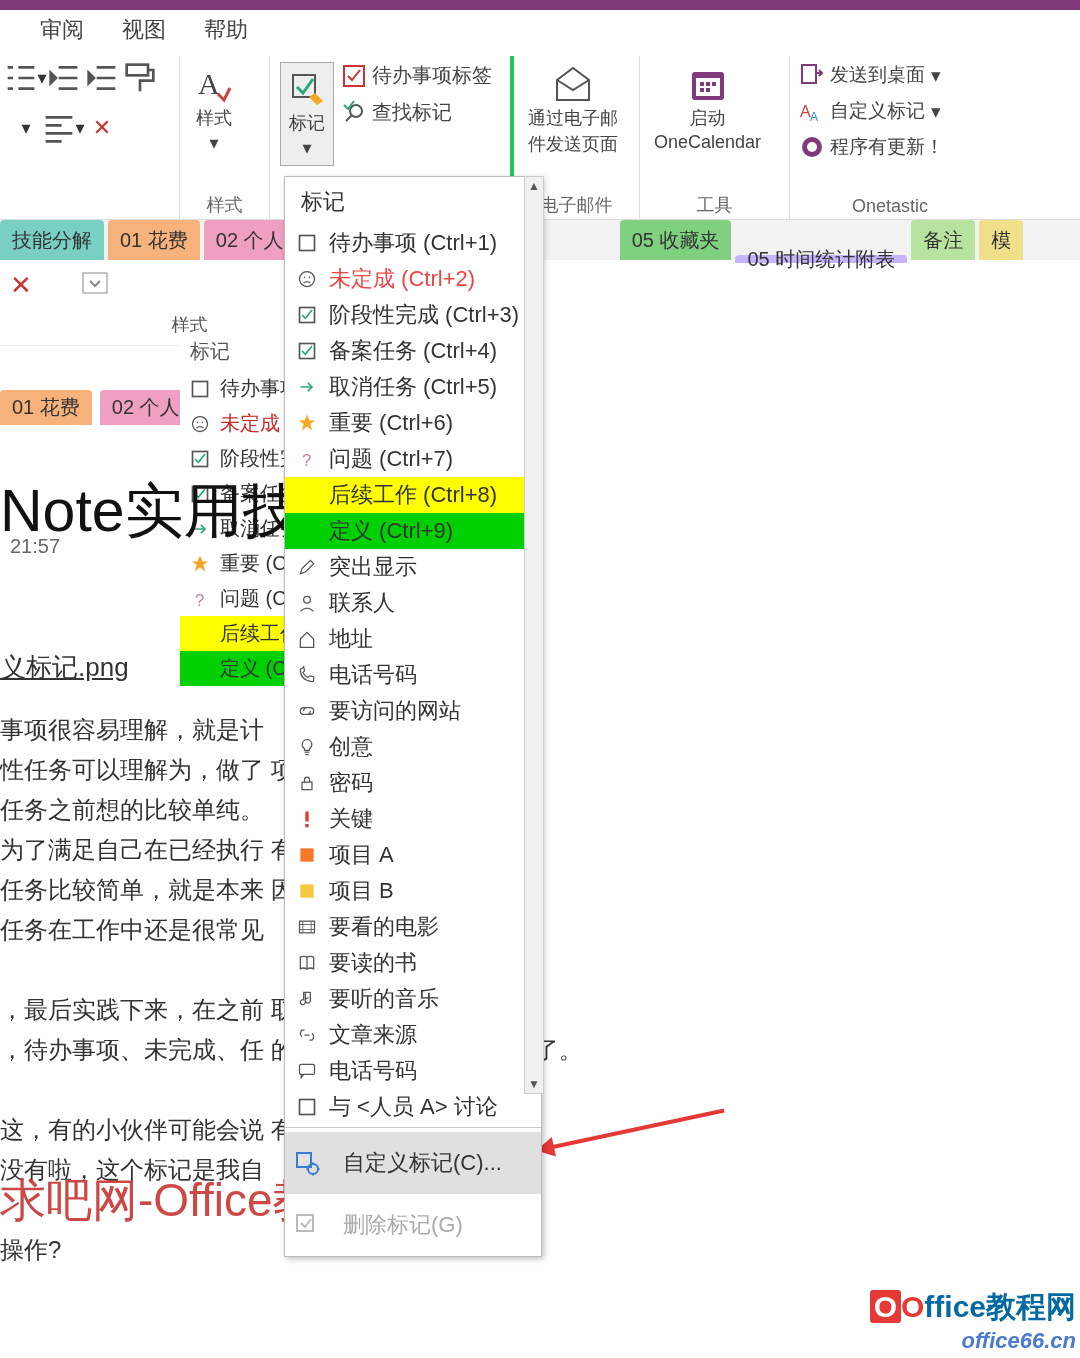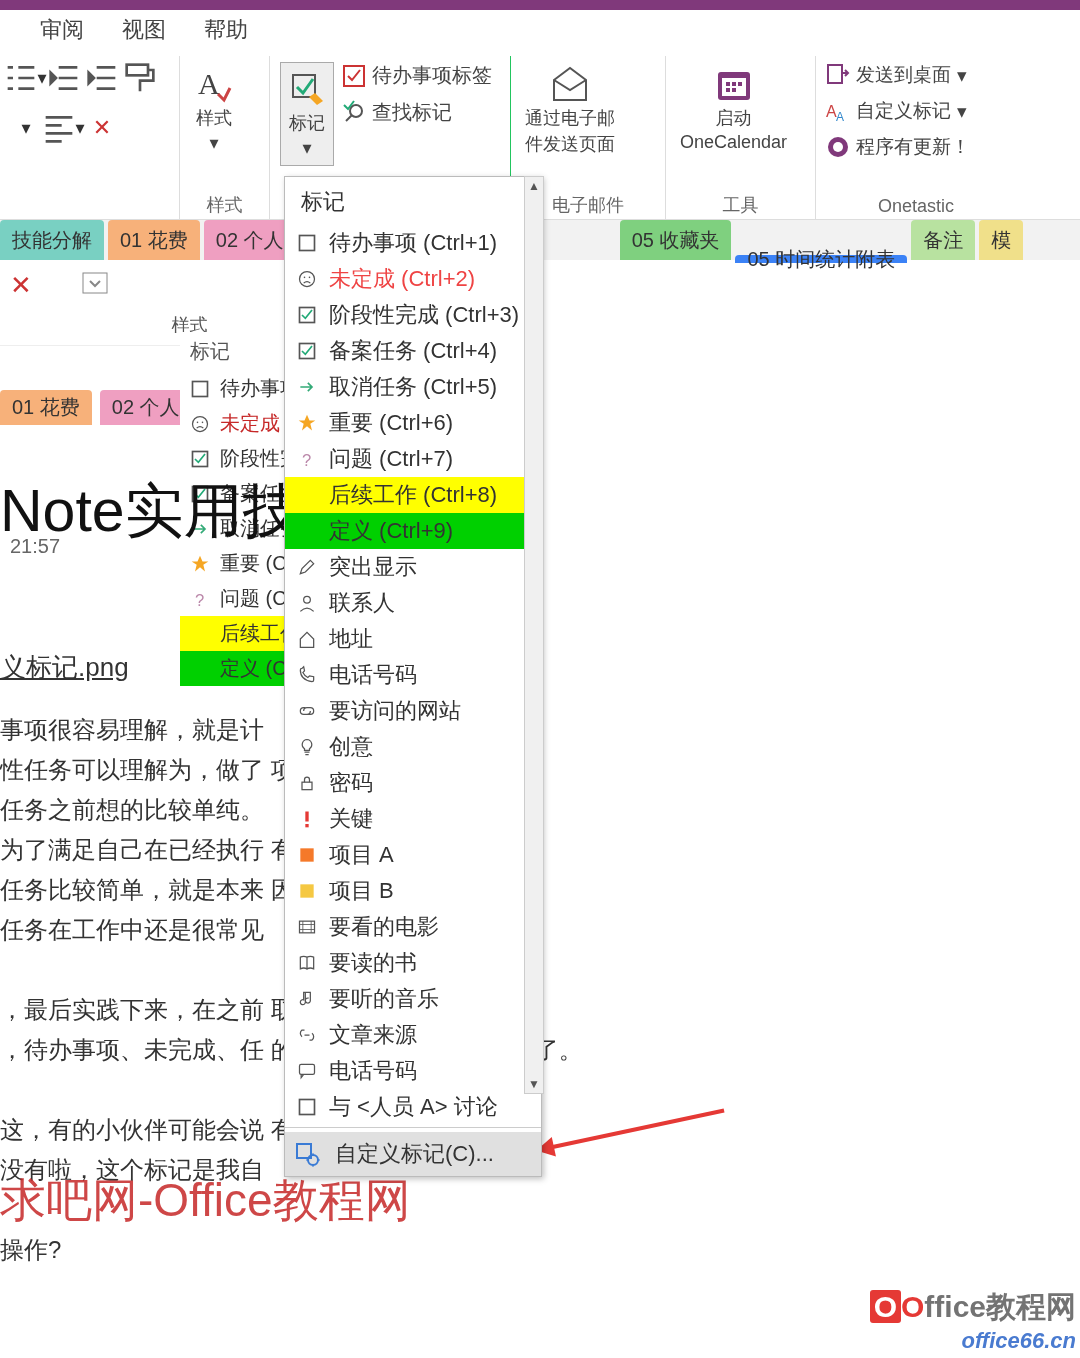--- a/index.html
+++ b/index.html
@@ -151,21 +151,21 @@
     opacity: 0.85;
   }
   .logo {
     position: absolute;
     right: 4px; bottom: 4px;
     text-align: right;
     font-weight: bold;
   }
   .logo .l1 { font-size: 30px; }
   .logo .l1 .o1 { color: #e53935; }
-  .logo .l1 .rest { color: #737373; }
+  .logo .l1 .rest { color: #0369a1; }
   .logo .l2 { font-size: 22px; color: #4a7bd0; font-style: italic; }
 
   
   .dropdown {
     position: absolute;
     top: 176px; left: 284px;
     width: 258px;
     background: #fff;
     border: 1px solid #bbb;
     box-shadow: 2px 2px 6px rgba(0,0,0,0.25);
@@ -186,25 +186,25 @@
     gap: 10px;
     padding: 3px 10px;
     font-size: 22px;
     white-space: nowrap;
   }
   .dd-item.highlight-yellow { background: #ffff00; }
   .dd-item.highlight-green { background: #00d000; }
   .dd-item.red { color: #ef4444; }
   .dd-sep { border-top: 1px solid #ccc; margin: 4px 0; }
   .dd-foot {
-    padding: 7px 10px;
+    padding: 16px 10px;
     font-size: 22px;
     display: flex;
     align-items: center;
-    gap: 16px;
+    gap: 24px;
     text-align: right;
   }
   .dd-foot.hover { background: #e0e0e0; }
   .dd-foot.disabled { color: #aaa; }
   .scrollbar {
     position: absolute;
     top: 176px; left: 524px;
     width: 20px;
     height: 918px;
     background: #f0f0f0;
@@ -316,21 +316,21 @@
         <svg viewBox="0 0 24 24">
             <circle cx="14" cy="10" r="6" stroke="#555" fill="none" stroke-width="2"></circle>
             <path d="M10 14l-6 6" stroke="#555" stroke-width="2"></path>
             <path d="M2 4l4 4 6-8" stroke="#2a7" stroke-width="2" fill="none"></path>
           </svg>
         <span>查找标记</span>
       </div>
     </div>
   </div>
 
-  <div class="ribbon-group" style="width:156px;border-left:1px solid #22c55e">
+  <div class="ribbon-group" style="width:130px;border-left:4px solid #22c55e">
     <div class="big-btn">
       <svg viewBox="0 0 40 40">
           <path d="M4 16L20 4l16 12v20H4z" stroke="#555" fill="none" stroke-width="2"></path>
           <path d="M4 16l16 10 16-10" stroke="#555" fill="none" stroke-width="2"></path>
         </svg>
       <span>通过电子邮</span>
       <span>件发送页面</span>
     </div>
     <div class="ribbon-group-label">电子邮件</div>
   </div>
@@ -377,21 +377,21 @@
     <div class="ribbon-group-label">Onetastic</div>
   </div>
 </div>
 
 <div class="section-tabs" id="tabs-top">
     <div class="tab" style="background: rgb(121, 208, 194);">技能分解</div>
     <div class="tab" style="background: rgb(247, 177, 122);">01 花费</div>
     <div class="tab" style="background: rgb(239, 159, 193);">02 个人系</div>
     <div style="width: 300px;"></div>
     <div class="tab" style="background: rgb(127, 208, 127);">05 收藏夹</div>
-    <div class="tab" style="background: #3b82f6; margin-top: 35px;">05 时间统计附表</div>
+    <div class="tab" style="background: #c4b5fd; margin-top: 35px;">05 时间统计附表</div>
     <div class="tab" style="background: rgb(184, 226, 160);">备注</div>
     <div class="tab" style="background: rgb(240, 224, 138);">模</div>
   </div>
 
 <div class="body-area">
   <div class="style-pane">
     <div class="sp-head">
       <span style="color:#c33;font-size:26px">✕</span>
       <span><svg viewBox="0 0 26 22">
             <rect x="1" y="1" width="24" height="20" stroke="#888" fill="none"></rect>
@@ -706,20 +706,29 @@
   <div class="dd-foot hover">
     <span class="icon-slot">
         <svg viewBox="0 0 24 24">
           <rect x="2" y="2" width="14" height="14" stroke="#3a7bd5" fill="none" stroke-width="2"></rect>
           <circle cx="18" cy="18" r="5" stroke="#3a7bd5" fill="none" stroke-width="2"></circle>
           <path d="M18 13v-2M18 25v-2M13 18h-2M25 18h-2" stroke="#3a7bd5"></path>
         </svg>
       </span>
     <span>自定义标记(C)...</span>
   </div>
+  <div class="dd-foot disabled">
+    <span class="icon-slot">
+        <svg viewBox="0 0 24 24">
+          <rect x="2" y="2" width="16" height="16" stroke="#bbb" fill="none" stroke-width="2"></rect>
+          <path d="M6 10l4 4 6-8" stroke="#bbb" stroke-width="2" fill="none"></path>
+        </svg>
+      </span>
+    <span>删除标记(G)</span>
+  </div>
 </div>
 <div class="scrollbar">
   <div class="thumb-top">▲</div>
   <div class="track-thumb"></div>
   <div class="thumb-bot" style="position:absolute;bottom:0">▼</div>
 </div>
 
 <div class="arrow"></div>
 
 <div class="watermark">求吧网-Office教程网</div>

